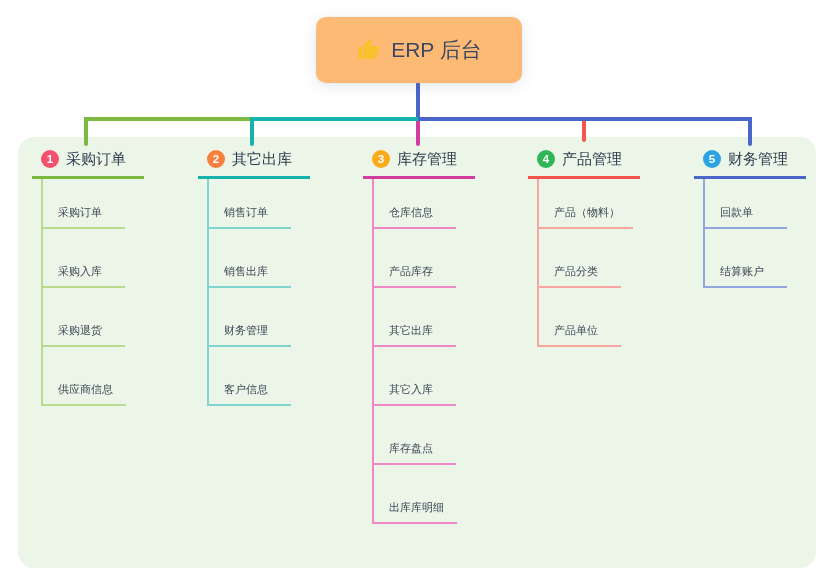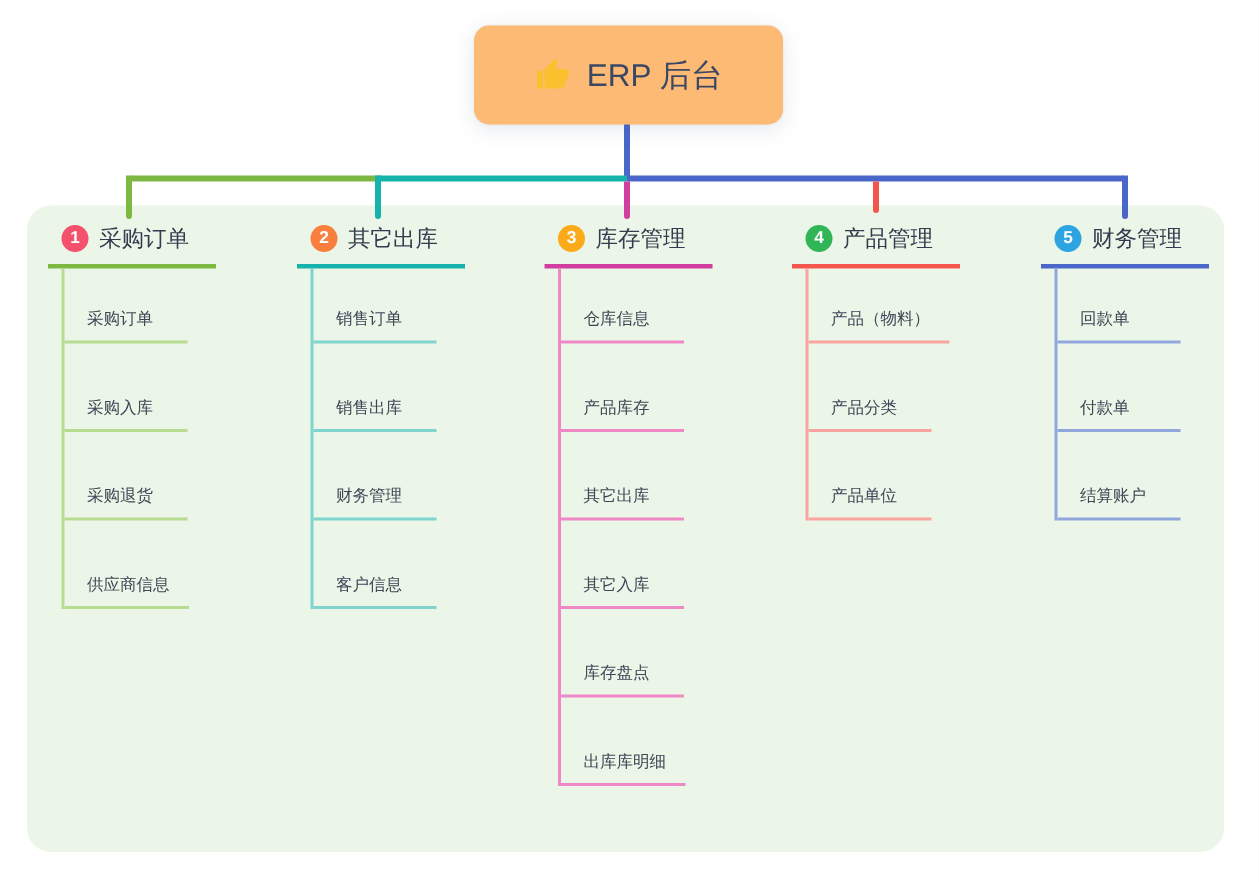--- a/index.html
+++ b/index.html
@@ -172,21 +172,18 @@
   <div class="branch b4" style="--c: #4a66c9; --lc: #92a6de; --badge: #2ba4e1;">
     <div class="branch-title">
       <span class="badge">5</span>
       <span>财务管理</span>
     </div>
     <div class="children">
       <div class="child">
           <span>回款单</span>
         </div>
       <div class="child">
-          <span>付款单</span>
-        </div>
-      <div class="child">
           <span>结算账户</span>
         </div>
     </div>
   </div>
 
 </div>
 
 </body></html>

